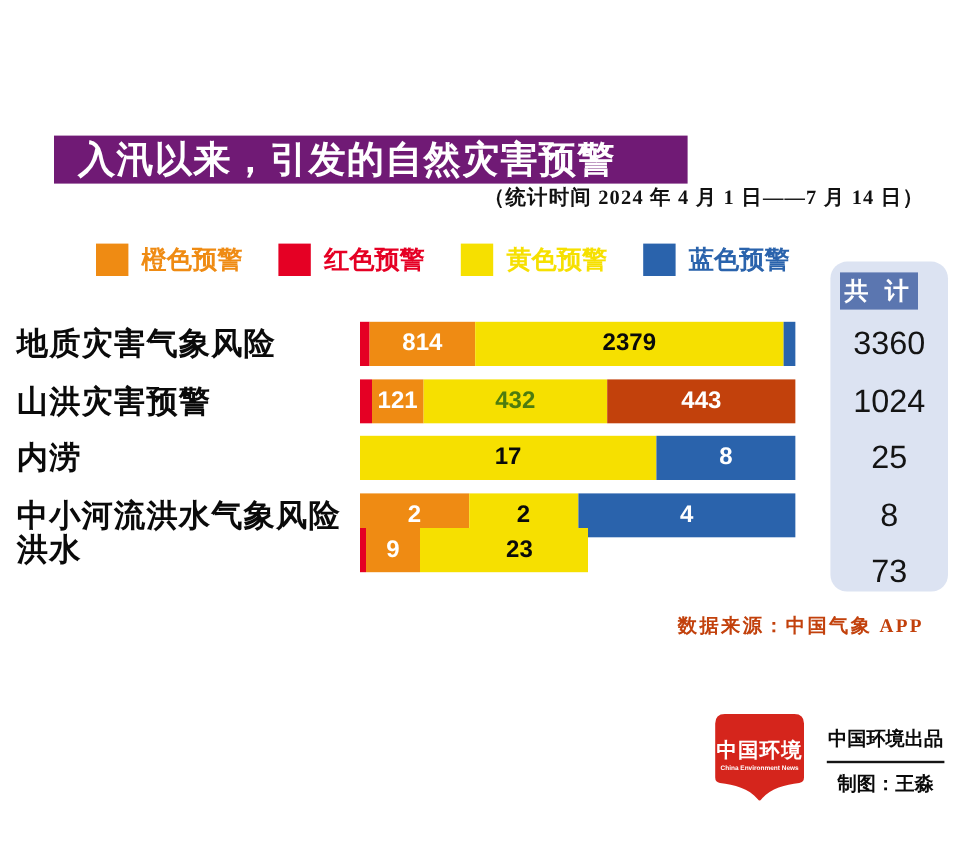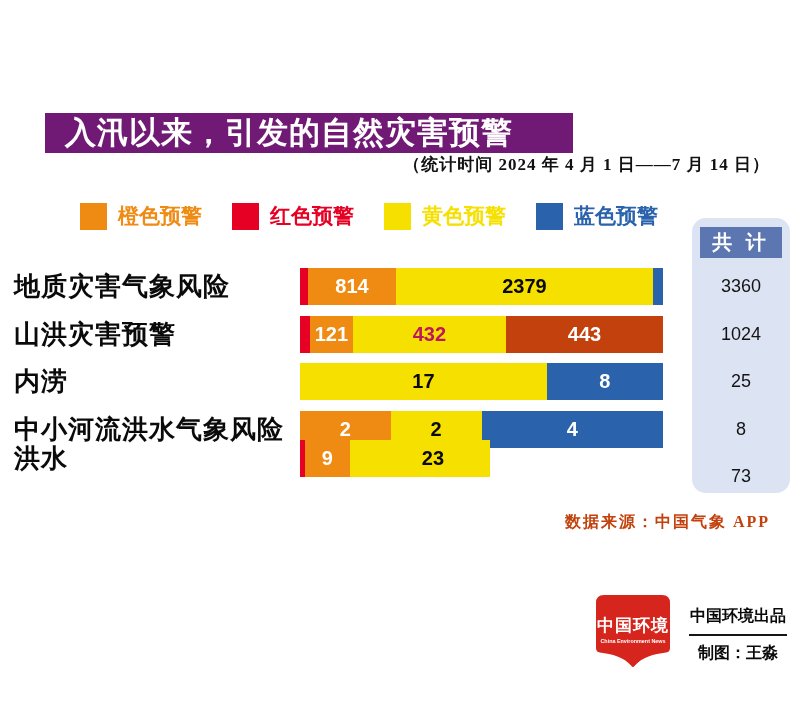--- a/index.html
+++ b/index.html
@@ -37,28 +37,28 @@
     position:absolute;left:300px;width:363px;height:37px;display:flex;overflow:hidden;
   }
   .bar-seg{height:100%;display:flex;align-items:center;justify-content:center;}
   .bar-seg span{font-size:20px;font-weight:bold;white-space:nowrap;}
   
   .total-panel{
     position:absolute;left:692px;top:218px;width:98px;height:275px;
     border-radius:14px;
   }
   .total-header{
-    position:absolute;left:8px;top:9px;width:82px;height:31px;
+    position:absolute;left:8px;top:9px;width:65px;height:31px;
     display:flex;align-items:center;justify-content:center;
     color:#fff;font-size:20px;font-weight:bold;letter-spacing:4px;white-space:nowrap;
   }
   .total-value{
     position:absolute;left:0;width:98px;height:37px;
     display:flex;align-items:center;justify-content:center;
-    font-size:18px;color:#141414;font-weight:500;
+    font-size:27px;color:#141414;font-weight:500;
   }
   
   .source-line{
     position:absolute;right:30px;top:512px;
     font-family:"Liberation Serif",serif;font-weight:bold;font-size:16px;color:#c2410c;
     letter-spacing:2px;white-space:nowrap;
   }
   
   .logo-badge{position:absolute;left:593px;top:592px;width:80px;height:78px;}
   .logo-text-main{
@@ -121,21 +121,21 @@
         </div>
       </div>
       <div class="crow" style="top: 47.5px;">
         <div class="crow-label">山洪灾害预警</div>
         <div class="crow-bar">
           <div class="bar-seg" style="width: 2.73438%; background: rgb(229, 0, 36);"></div>
           <div class="bar-seg" style="width: 11.8164%; background: rgb(239, 139, 19);">
             <span style="color: rgb(255, 255, 255);">121</span>
           </div>
           <div class="bar-seg" style="width: 42.1875%; background: rgb(246, 224, 0);">
-            <span style="color: #be185d;">432</span>
+            <span style="color: #4d7c0f;">432</span>
           </div>
           <div class="bar-seg" style="width: 43.2617%; background: #c2410c;">
             <span style="color: rgb(255, 255, 255);">443</span>
           </div>
         </div>
       </div>
       <div class="crow" style="top: 95px;">
         <div class="crow-label">内涝</div>
         <div class="crow-bar">
           <div class="bar-seg" style="width: 68%; background: rgb(246, 224, 0);">

